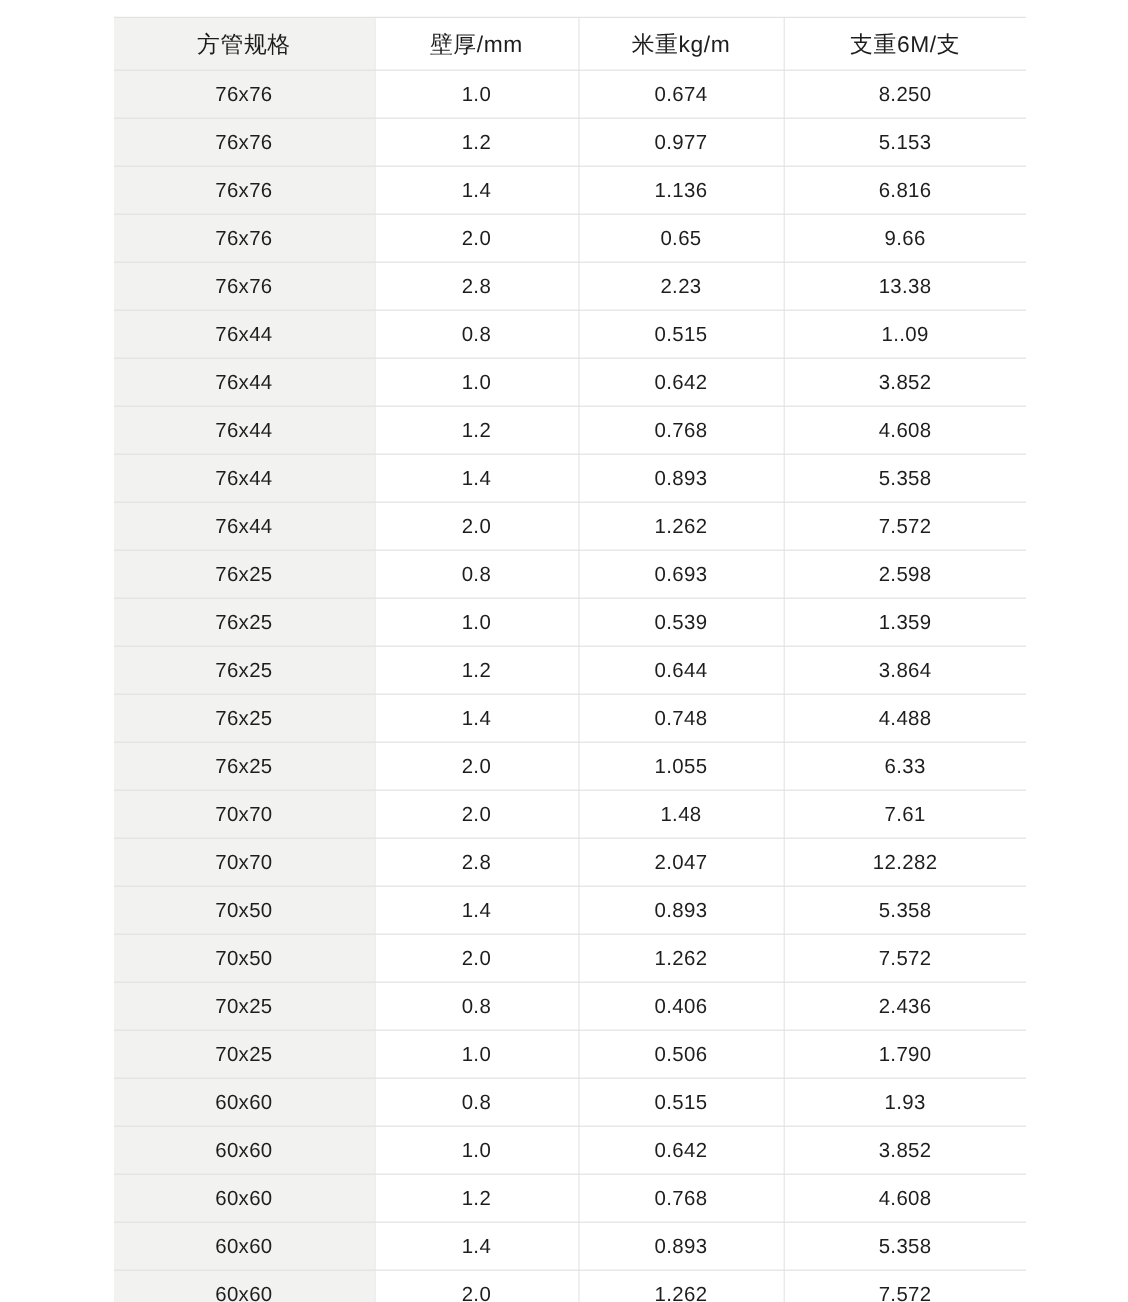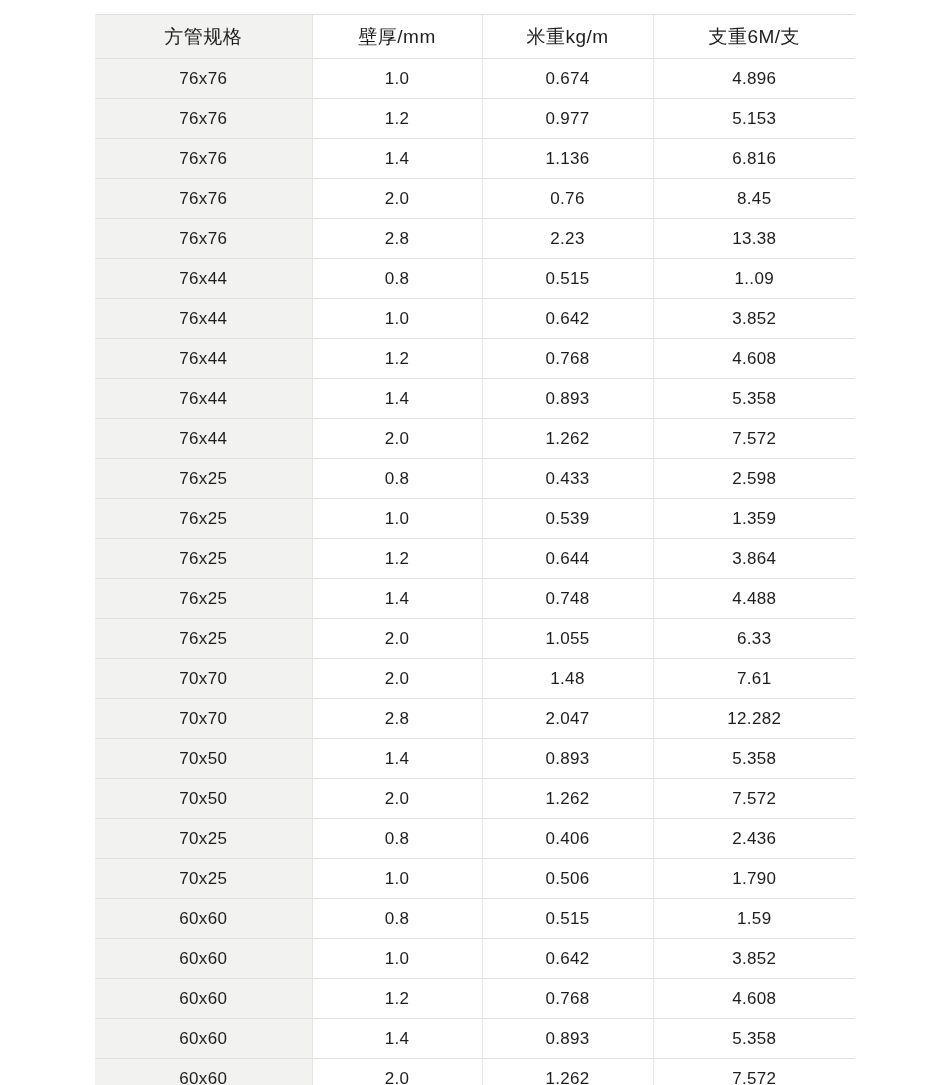--- a/index.html
+++ b/index.html
@@ -100,39 +100,39 @@
         <th>壁厚/mm</th>
         <th>米重kg/m</th>
         <th>支重6M/支</th>
       </tr>
     </thead>
     <tbody id="table-body">
         <tr>
           <td>76x76</td>
           <td>1.0</td>
           <td>0.674</td>
-          <td>4.896</td>
+          <td>8.250</td>
         </tr>
         <tr>
           <td>76x76</td>
           <td>1.2</td>
           <td>0.977</td>
           <td>5.153</td>
         </tr>
         <tr>
           <td>76x76</td>
           <td>1.4</td>
           <td>1.136</td>
           <td>6.816</td>
         </tr>
         <tr>
           <td>76x76</td>
           <td>2.0</td>
-          <td>0.76</td>
-          <td>8.45</td>
+          <td>0.65</td>
+          <td>9.66</td>
         </tr>
         <tr>
           <td>76x76</td>
           <td>2.8</td>
           <td>2.23</td>
           <td>13.38</td>
         </tr>
         <tr>
           <td>76x44</td>
           <td>0.8</td>
@@ -159,21 +159,21 @@
         </tr>
         <tr>
           <td>76x44</td>
           <td>2.0</td>
           <td>1.262</td>
           <td>7.572</td>
         </tr>
         <tr>
           <td>76x25</td>
           <td>0.8</td>
-          <td>0.433</td>
+          <td>0.693</td>
           <td>2.598</td>
         </tr>
         <tr>
           <td>76x25</td>
           <td>1.0</td>
           <td>0.539</td>
           <td>1.359</td>
         </tr>
         <tr>
           <td>76x25</td>
@@ -226,21 +226,21 @@
         <tr>
           <td>70x25</td>
           <td>1.0</td>
           <td>0.506</td>
           <td>1.790</td>
         </tr>
         <tr>
           <td>60x60</td>
           <td>0.8</td>
           <td>0.515</td>
-          <td>1.59</td>
+          <td>1.93</td>
         </tr>
         <tr>
           <td>60x60</td>
           <td>1.0</td>
           <td>0.642</td>
           <td>3.852</td>
         </tr>
         <tr>
           <td>60x60</td>
           <td>1.2</td>

